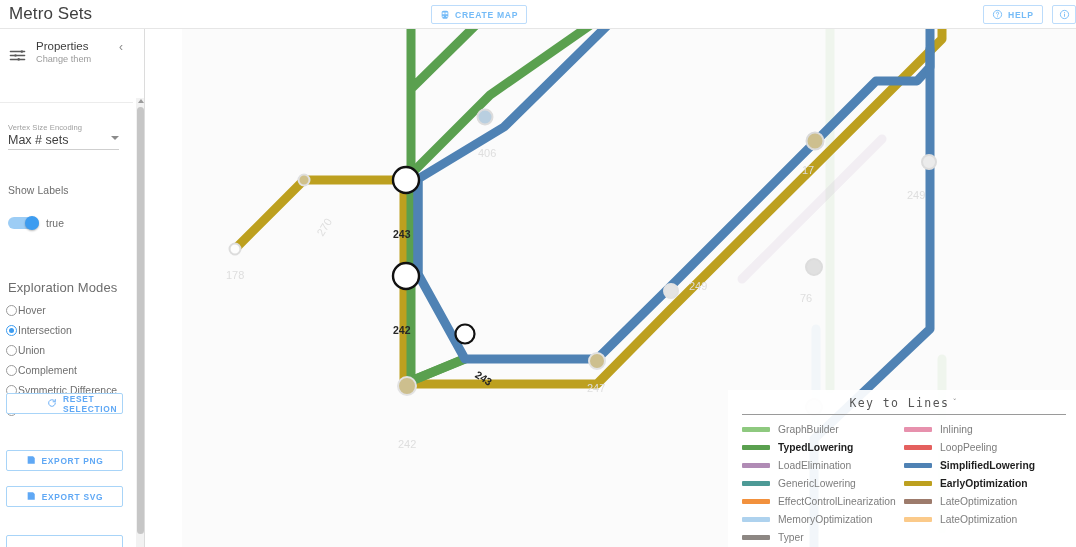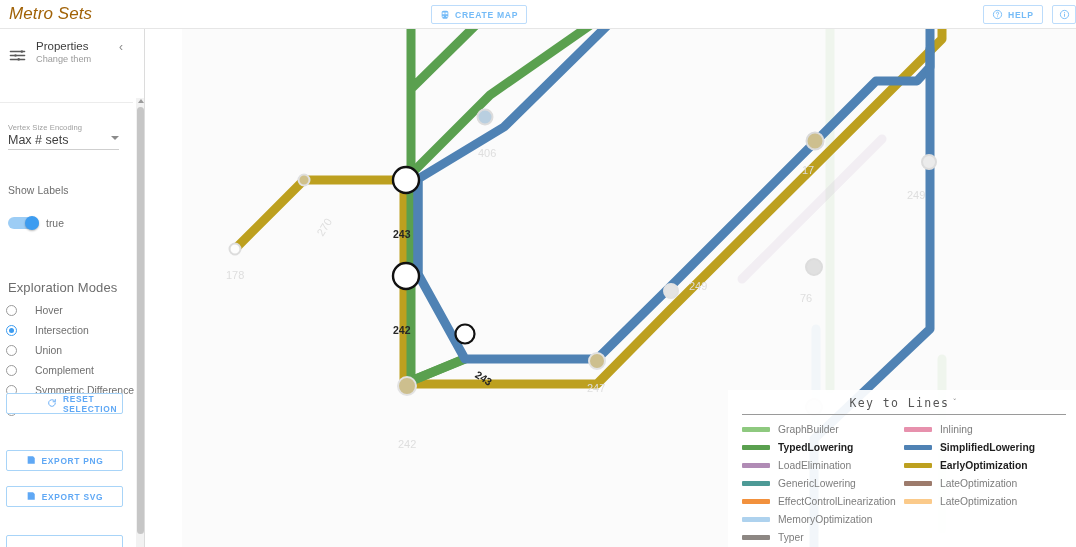--- a/index.html
+++ b/index.html
@@ -14,21 +14,21 @@
   
   #header {
     position: absolute; left: 0; top: 0;
     width: 1076px; height: 29px;
     background: #ffffff;
     border-bottom: 1px solid #e6e6e6;
     display: flex; align-items: center;
   }
   #app-title {
     position: absolute; left: 9px; top: 4px;
-    font-size: 17px; color: #a16207; letter-spacing: .1px; font-style: italic;
+    font-size: 17px; color: #404040; letter-spacing: .1px;
   }
   .hdr-btn {
     position: absolute;
     height: 19px;
     border: 1px solid #bcdcfb;
     border-radius: 2px;
     background: #ffffff;
     color: #74bbf7;
     font-family: "Liberation Sans", sans-serif;
     font-size: 8.6px; font-weight: bold; letter-spacing: .7px;
@@ -109,21 +109,21 @@
     width: 14px; height: 14px; border-radius: 50%;
     background: #3d9cf0;
     box-shadow: 0 1px 2px rgba(0,0,0,.28);
   }
   #toggle-text { font-size: 10.4px; color: #6d6d6d; }
 
   #explore-label { left: 8px; top: 251px; font-size: 13px; color: #6d6d6d; }
 
   .radio-row {
     position: absolute; left: 6px;
-    display: flex; align-items: center; gap: 18px;
+    display: flex; align-items: center; gap: 1px;
     height: 18px; cursor: pointer;
   }
   .radio-outer {
     width: 11px; height: 11px; border-radius: 50%;
     border: 1.4px solid #9b9b9b; position: relative; flex: none;
   }
   .radio-row.sel .radio-outer { border-color: #3d9cf0; }
   .radio-row.sel .radio-outer::after {
     content: ""; position: absolute; left: 2px; top: 2px;
     width: 5px; height: 5px; border-radius: 50%; background: #3d9cf0;
@@ -454,20 +454,24 @@
         <div class="legend-item">
           <span class="swatch" style="background: rgb(141, 135, 131);"></span>
           <span class="legend-text">Typer</span>
         </div>
       </div>
     <div class="legend-col" id="legend-right">
         <div class="legend-item">
           <span class="swatch" style="background: rgb(231, 145, 173);"></span>
           <span class="legend-text">Inlining</span>
         </div>
+        <div class="legend-item">
+          <span class="swatch" style="background: rgb(228, 96, 94);"></span>
+          <span class="legend-text">LoopPeeling</span>
+        </div>
         <div class="legend-item bold">
           <span class="swatch" style="background: rgb(79, 130, 180);"></span>
           <span class="legend-text">SimplifiedLowering</span>
         </div>
         <div class="legend-item bold">
           <span class="swatch" style="background: rgb(189, 160, 31);"></span>
           <span class="legend-text">EarlyOptimization</span>
         </div>
         <div class="legend-item">
           <span class="swatch" style="background: rgb(157, 123, 108);"></span>

